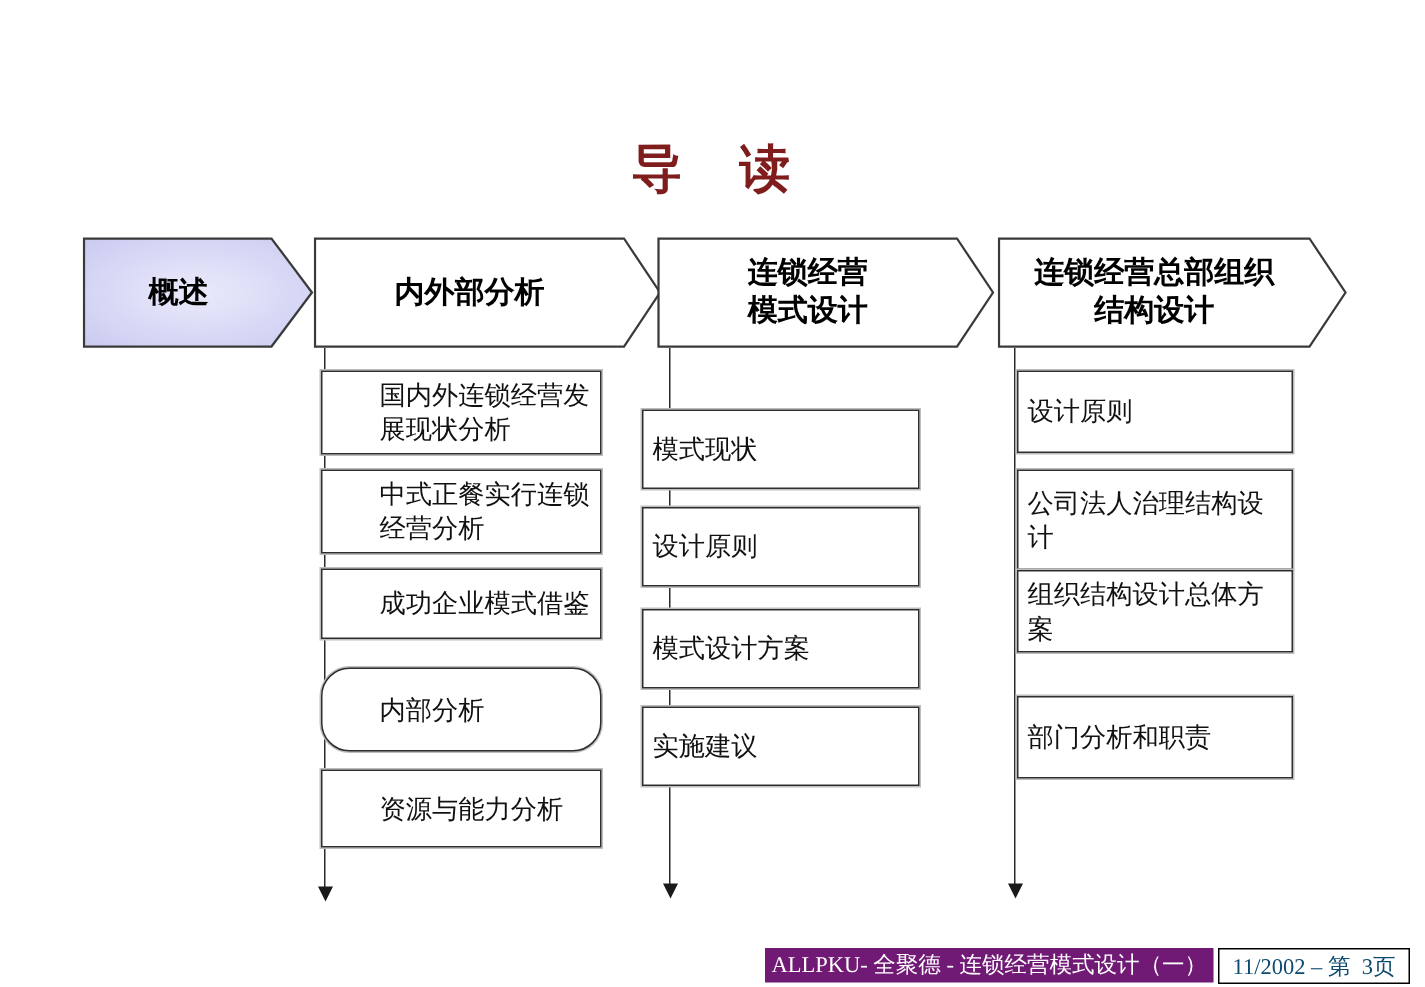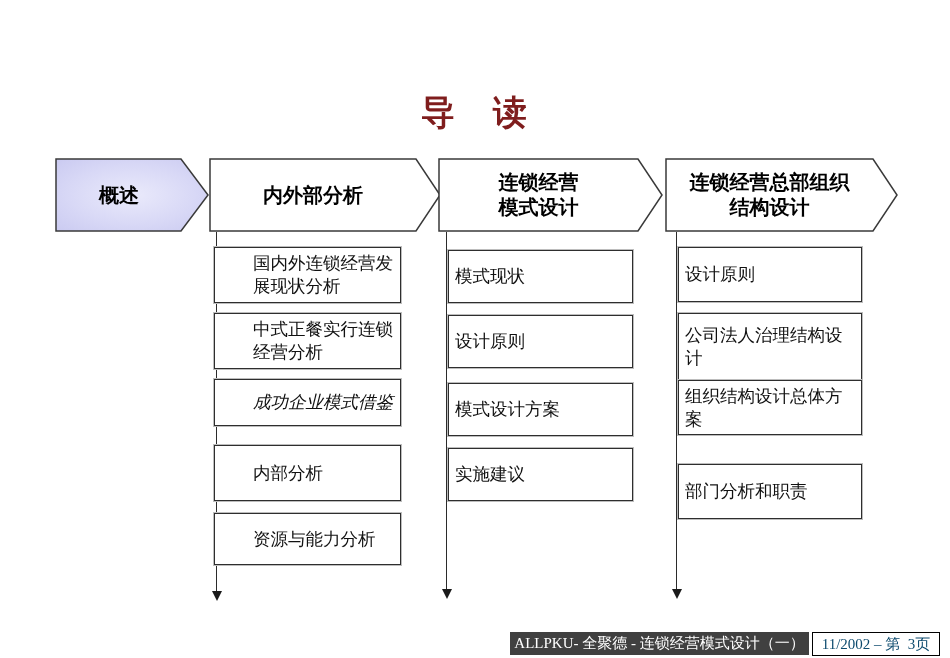--- a/index.html
+++ b/index.html
@@ -41,26 +41,26 @@
     background:#ffffff;
     border:1px solid #2e2e2e;
     box-shadow:0 0 0 1px #bdbdbd;
     z-index:2;
     display:flex;align-items:center;
     font-size:17.5px;color:#111;
     line-height:1.3;
     padding:2px 6px;box-sizing:border-box;
   }
   .col1{left:214px;width:187px;padding-left:38px;}
-  .col2{left:448px;width:185px;}
+  .col2{left:428px;width:185px;margin-top:23px;}
   .col3{left:678px;width:184px;}
   
   .footer-brand{
     position:absolute;left:510px;top:632px;width:299px;height:23px;
-    background:#404040;color:#ffffff;
+    background:#701a75;color:#ffffff;
     display:flex;align-items:center;justify-content:center;
     font-size:15px;white-space:pre;
   }
   .footer-page{
     position:absolute;left:812px;top:632px;width:126px;height:22px;
     background:#ffffff;color:#0c4a6e;
     border:1px solid #000;
     display:flex;align-items:center;justify-content:center;
     font-size:15px;white-space:pre;
   }
@@ -113,22 +113,22 @@
   <div class="vhead" style="left:212px;top:591px;"></div>
 
   <div class="vline" style="left:446px;top:232px;height:358px;"></div>
   <div class="vhead" style="left:442px;top:589px;"></div>
 
   <div class="vline" style="left:676px;top:232px;height:358px;"></div>
   <div class="vhead" style="left:672px;top:589px;"></div>
 
   <div class="box col1" style="top:247px;height:56px;">国内外连锁经营发展现状分析</div>
   <div class="box col1" style="top:313px;height:56px;">中式正餐实行连锁经营分析</div>
-  <div class="box col1" style="top:379px;height:47px;font-style:italic;">成功企业模式借鉴</div>
-  <div class="box col1" style="top:445px;height:56px;">内部分析</div>
+  <div class="box col1" style="top:379px;height:47px;">成功企业模式借鉴</div>
+  <div class="box col1" style="top:445px;height:56px;border-radius:19px;">内部分析</div>
   <div class="box col1" style="top:513px;height:52px;">资源与能力分析</div>
 
   <div class="box col2" style="top:250px;height:53px;">模式现状</div>
   <div class="box col2" style="top:315px;height:53px;">设计原则</div>
   <div class="box col2" style="top:383px;height:53px;">模式设计方案</div>
   <div class="box col2" style="top:448px;height:53px;">实施建议</div>
 
   <div class="box col3" style="top:247px;height:55px;">设计原则</div>
   <div class="box col3" style="top:313px;height:67px;">公司法人治理结构设计</div>
   <div class="box col3" style="top:380px;height:55px;">组织结构设计总体方案</div>

